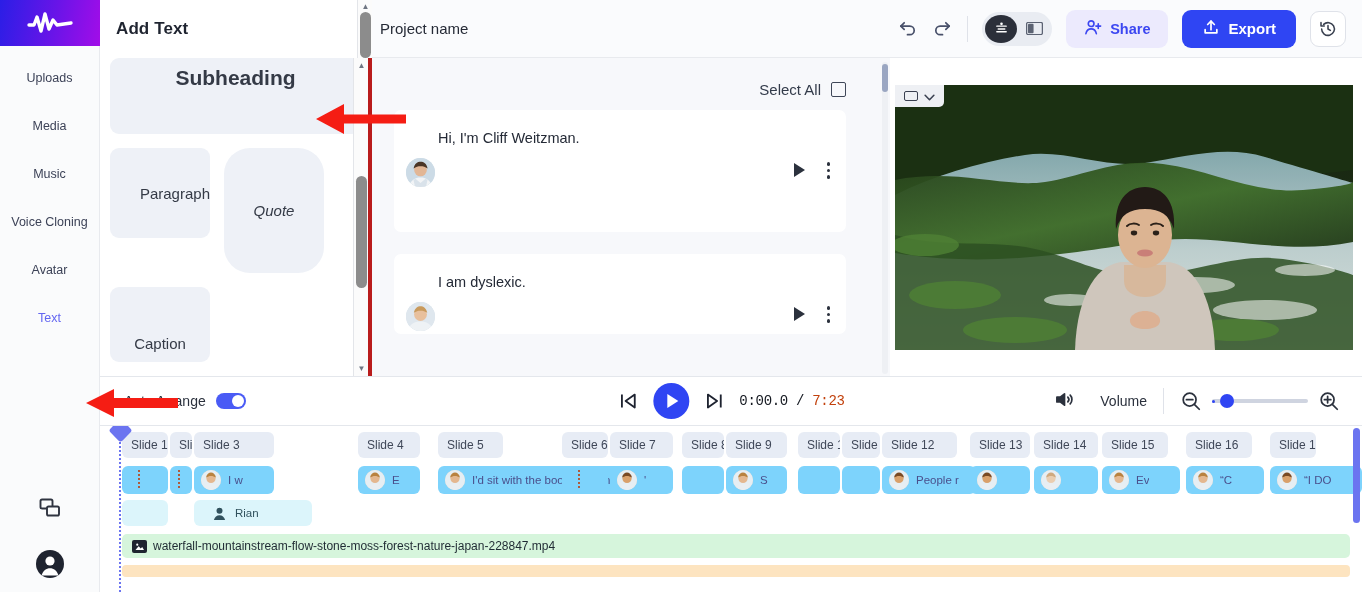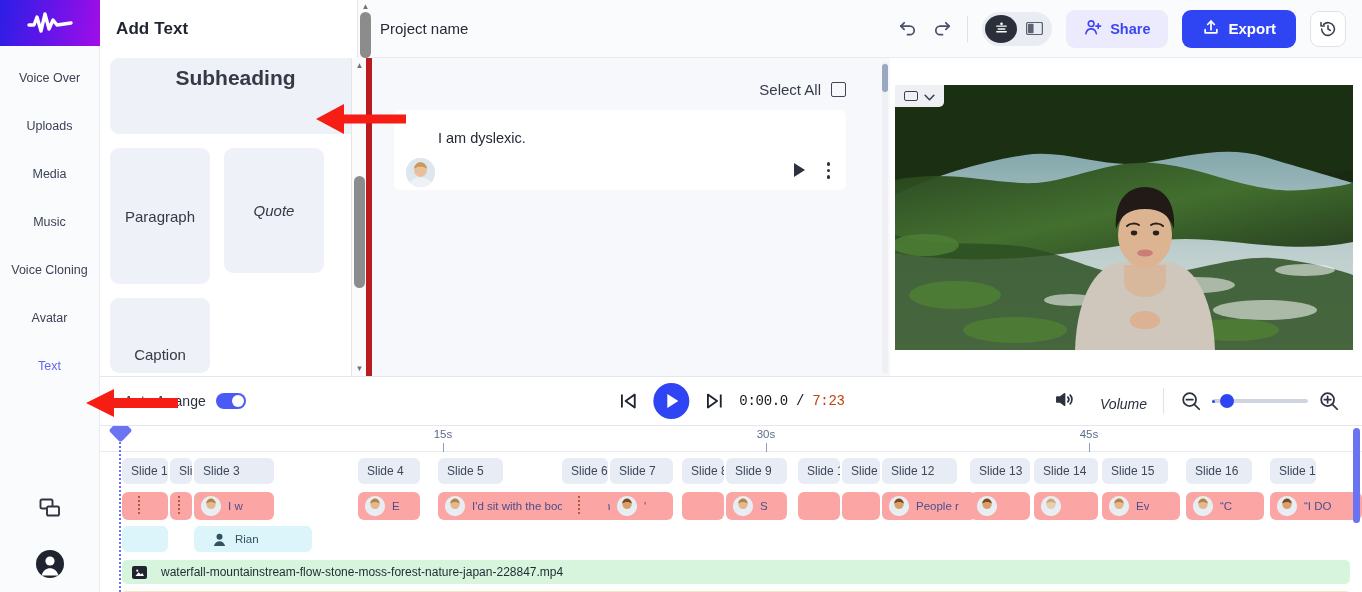--- a/index.html
+++ b/index.html
@@ -31,38 +31,38 @@
   .rail-item.active { color: #6366f1; }
   .rail-bottom { position: absolute; left: 0; bottom: 0; width: 100px; }
   .rail-icon-btn {
     width: 100%; height: 56px; display: flex; align-items: center; justify-content: center;
     color: #2f3440; cursor: pointer;
   }
 
   
   .panel {
     position: absolute; left: 100px; top: 0; width: 272px; height: 376px;
-    background: #ffffff; border-right: 6px solid #b91c1c;
+    background: #ffffff; border-right: 4px solid #b91c1c;
   }
   .panel-header {
     height: 58px; display: flex; align-items: center; padding: 0 0 0 16px;
     font-size: 17px; font-weight: bold; color: #1f2430; letter-spacing: .1px;
   }
   .panel-body {
     position: absolute; left: 0; top: 58px; width: 272px; height: 318px;
     padding: 0 16px 0 10px; overflow: hidden;
   }
   .txt-card {
     background: #eef1f7; border-radius: 9px; display: flex;
     align-items: center; justify-content: center; color: #343a46; cursor: pointer;
   }
   .card-sub { width: 251px; height: 76px; font-size: 21px; font-weight: bold; align-items: flex-start; padding-top: 8px; text-align: right; }
   .row2 { display: flex; gap: 14px; margin-top: 14px; }
-  .card-para { width: 100px; height: 136px; font-size: 15px; }
-  .card-quote { width: 100px; height: 125px; font-size: 15px; font-style: italic; }
+  .card-para { width: 100px; height: 90px; font-size: 15px; justify-content: flex-end; }
+  .card-quote { width: 100px; height: 125px; font-size: 15px; font-style: italic; border-radius: 26px; }
   .card-cap { width: 100px; height: 75px; font-size: 15px; margin-top: 14px; align-items: flex-end; padding-bottom: 10px; }
 
   
   .panel-sb {
     position: absolute; right: 0; top: 58px; width: 15px; height: 318px;
     background: #fbfbfb; border-left: 1px solid #e3e5e9;
   }
   .sb-arrow { width: 15px; height: 15px; display: flex; align-items: center; justify-content: center; color: #6e7582; font-size: 8px; }
   .sb-arrow.bottom { position: absolute; bottom: 0; left: 0; }
   .panel-sb-thumb {
@@ -156,21 +156,21 @@
   .auto-arrange { display: flex; align-items: center; gap: 10px; margin-left: 24px; font-size: 14px; color: #2b313d; cursor: pointer; }
   .toggle { width: 30px; height: 16px; border-radius: 9px; background: #4a5bf5; position: relative; }
   .toggle i { position: absolute; right: 2px; top: 2px; width: 12px; height: 12px; border-radius: 50%; background: #fff; }
   .transport { position: absolute; left: 50%; transform: translateX(-50%); display: flex; align-items: center; gap: 14px; }
   .t-skip { color: #1e2330; cursor: pointer; display: flex; }
   .t-play { width: 36px; height: 36px; border-radius: 50%; background: #2f45f3; display: flex; align-items: center; justify-content: center; cursor: pointer; }
   .t-play span { width: 0; height: 0; border-left: 11px solid #fff; border-top: 7px solid transparent; border-bottom: 7px solid transparent; margin-left: 3px; }
   .t-time { font-family: "Liberation Mono", monospace; font-size: 14px; color: #13171f; letter-spacing: -.3px; }
   .t-total { color: #c2410c; }
   .tl-right { margin-left: auto; display: flex; align-items: center; gap: 16px; padding-right: 22px; }
-  .vol { display: flex; align-items: flex-end; gap: 25px; font-size: 14px; color: #2b313d; cursor: pointer; font-style: italic; }
+  .vol { display: flex; align-items: center; gap: 25px; font-size: 14px; color: #2b313d; cursor: pointer; }
   .zoom-wrap { display: flex; align-items: center; gap: 10px; }
   .zoom-track { position: relative; width: 96px; height: 4px; background: #cfd4e0; border-radius: 3px; }
   .zoom-dot { position: absolute; left: 8px; top: -5px; width: 14px; height: 14px; border-radius: 50%; background: #2f45f3; }
   .zoom-tick { position: absolute; left: 0; top: 0.5px; width: 3px; height: 3px; border-radius: 50%; background: #2f45f3; }
 
   
   .timeline { position: absolute; left: 100px; top: 426px; width: 1262px; height: 166px; background: #fff; overflow: hidden; }
   .ruler { position: relative; height: 26px; border-bottom: 1px solid #e8eaee; }
   .tick-label { position: absolute; top: 2px; transform: translateX(-50%); font-size: 11.5px; color: #5e6b8f; }
   .tick-mark { position: absolute; top: 17px; width: 1px; height: 9px; background: #8f9bbd; }
@@ -183,33 +183,33 @@
   .tr-scene { height: 28px; margin-top: 4px; }
   .tr-media { height: 26px; margin-top: 6px; }
   .tr-audio { height: 14px; margin-top: 5px; }
 
   .chip-slide {
     position: absolute; top: 0; height: 26px; background: #e7ecf5; border-radius: 6px;
     display: flex; align-items: center; padding-left: 9px; font-size: 12px; color: #3f4758;
     overflow: hidden; white-space: nowrap; cursor: pointer;
   }
   .chip-clip {
-    position: absolute; top: 0; height: 28px; background: #fca5a5; border-radius: 6px;
+    position: absolute; top: 0; height: 28px; background: #7dd3fc; border-radius: 6px;
     display: flex; align-items: center; overflow: hidden; white-space: nowrap; cursor: pointer;
   }
   .chip-clip .cav { width: 20px; height: 20px; border-radius: 50%; margin-left: 7px; flex: none; overflow: hidden; background: #e8d6c2; }
   .chip-clip .ctx { font-size: 11.5px; color: #4a4f8c; margin-left: 7px; overflow: hidden; }
   .wf { position: absolute; top: 4px; width: 2px; height: 20px; background: repeating-linear-gradient(to bottom, #b05a3a 0 2px, transparent 2px 4px); }
   .chip-scene {
     position: absolute; top: 0; height: 26px; background: #dcf5fb; border-radius: 6px;
     display: flex; align-items: center; font-size: 11.5px; color: #31525e; overflow: hidden; white-space: nowrap; cursor: pointer;
   }
   .chip-media {
     position: absolute; top: 0; height: 24px; background: #d6f5dc; border-radius: 5px;
-    display: flex; align-items: center; padding-left: 10px; gap: 14px; font-size: 12px; color: #1f2a33;
+    display: flex; align-items: center; padding-left: 10px; gap: 6px; font-size: 12px; color: #1f2a33;
     overflow: hidden; white-space: nowrap; cursor: pointer;
   }
   .mico { width: 15px; height: 13px; background: #1f2430; border-radius: 2px; display:flex; align-items:center; justify-content:center; flex:none; }
   .chip-audio { position: absolute; top: 0; height: 12px; background: #fde4c0; border-radius: 4px; cursor: pointer; }
 
   .tl-sb { position: absolute; right: 2px; top: 2px; width: 7px; height: 95px; background: #6b74f0; border-radius: 4px; }
 
   
   .arrow { position: absolute; z-index: 60; pointer-events: none; }
 </style>
@@ -218,23 +218,20 @@
 
 <div id="app">
 
   <div class="rail">
     <div class="logo">
       <svg width="46" height="26" viewBox="0 0 46 26" aria-hidden="true">
         <path d="M2 15 L7 15 L10 7 L14 21 L18 4 L22 19 L26 10 L30 15 L44 13" fill="none" stroke="#ffffff" stroke-width="3.4" stroke-linecap="round" stroke-linejoin="round"></path>
       </svg>
     </div>
     <div class="rail-items">
-      <div class="rail-item">
-          <span>Voice Over</span>
-        </div>
       <div class="rail-item">
           <span>Uploads</span>
         </div>
       <div class="rail-item">
           <span>Media</span>
         </div>
       <div class="rail-item">
           <span>Music</span>
         </div>
       <div class="rail-item">
@@ -354,20 +351,40 @@
       </div>
     </div>
   </div>
 
   <div class="script">
     <div class="select-all">
       <span>Select All</span>
       <span class="cbox"></span>
     </div>
 
+    <div class="script-card card-h1">
+      <div class="script-text">Hi, I'm Cliff Weitzman.</div>
+      <div class="avatar-sm">
+        <svg width="29" height="29" viewBox="0 0 29 29">
+          <rect width="29" height="29" fill="#ccdbe6"></rect>
+          <path d="M3 29c1.4-7 6-9.5 11.5-9.5S24.6 22 26 29z" fill="#f2f4f6"></path>
+          <circle cx="14.5" cy="12" r="6.3" fill="#e2b695"></circle>
+          <path d="M7.6 10.4c1-5 4-6.6 7-6.6s6 1.6 7 6.6c-2.4-1.6-4.3-2.2-7-2.2s-4.6.6-7 2.2z" fill="#4a3526"></path>
+          <path d="M9.5 20.8 14.5 25l5-4.2 2 1.2-1.6 7H9.1l-1.6-7z" fill="#d9e2ea"></path>
+        </svg>
+      </div>
+      <div class="card-ctrls">
+        <span class="play-tri"></span>
+        <span class="kebab">
+            <i></i>
+            <i></i>
+            <i></i>
+          </span>
+      </div>
+    </div>
 
     <div class="script-card card-h2">
       <div class="script-text">I am dyslexic.</div>
       <div class="avatar-sm">
         <svg width="29" height="29" viewBox="0 0 29 29">
           <rect width="29" height="29" fill="#dfe7ee"></rect>
           <path d="M2 29c1.5-7 6-9.5 12.5-9.5S25.5 22 27 29z" fill="#eef2f5"></path>
           <circle cx="14.5" cy="12.5" r="6.4" fill="#e8c09d"></circle>
           <path d="M7.8 10.8c1-4.8 3.9-6.6 6.7-6.6s5.8 1.8 6.8 6.6c-2.3-1.5-4.2-2.1-6.8-2.1s-4.4.6-6.7 2.1z" fill="#c99a5c"></path>
         </svg>
@@ -500,28 +517,20 @@
             <circle cx="10.5" cy="10.5" r="7"></circle>
               <path d="M15.6 15.6 21 21"></path>
               <path d="M7 10.5h7M10.5 7v7"></path>
           </svg>
         </span>
       </div>
     </div>
   </div>
 
   <div class="timeline">
-    <div class="ruler">
-      <span class="tick-label" style="left:343px">15s</span>
-      <span class="tick-mark" style="left:343px"></span>
-      <span class="tick-label" style="left:666px">30s</span>
-      <span class="tick-mark" style="left:666px"></span>
-      <span class="tick-label" style="left:989px">45s</span>
-      <span class="tick-mark" style="left:989px"></span>
-    </div>
 
     <div class="playhead">
         <span class="ph-knob"></span>
       </div>
 
     <div class="track tr-slides">
       <div class="chip-slide" style="left:22px;width:46px">
           <span>Slide 1</span>
         </div>
       <div class="chip-slide" style="left:70px;width:22px">

